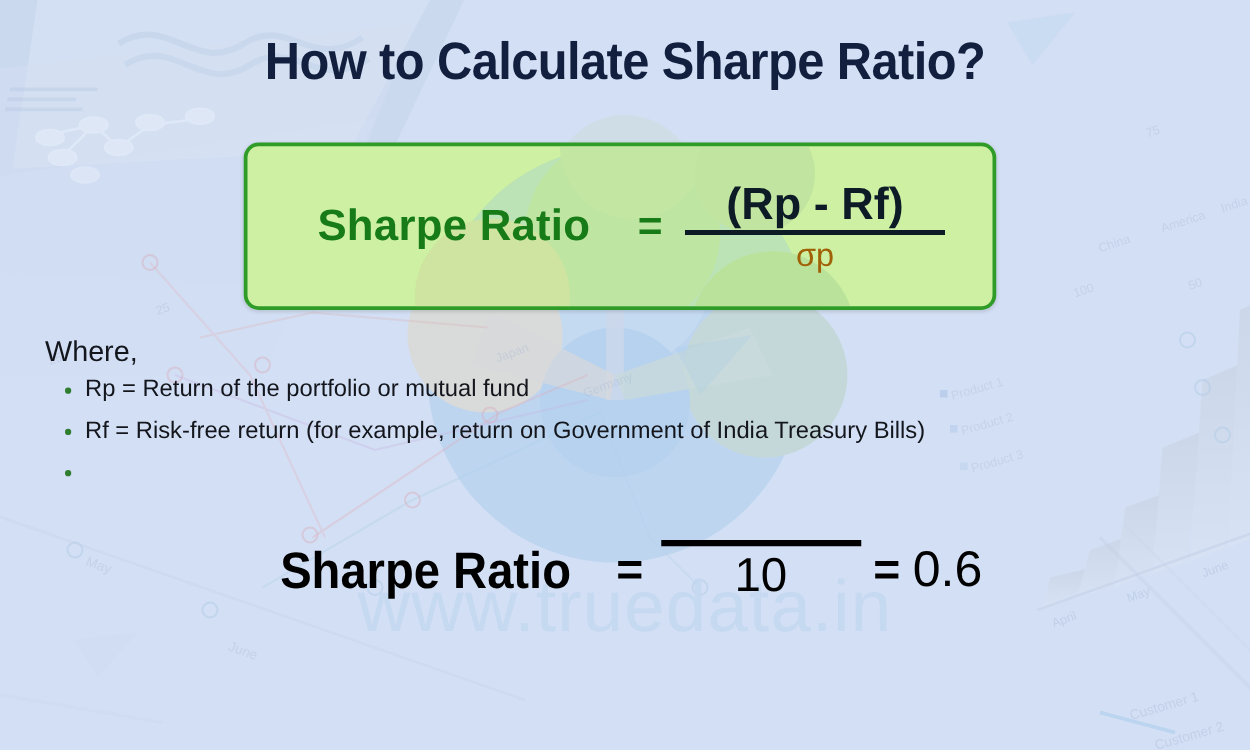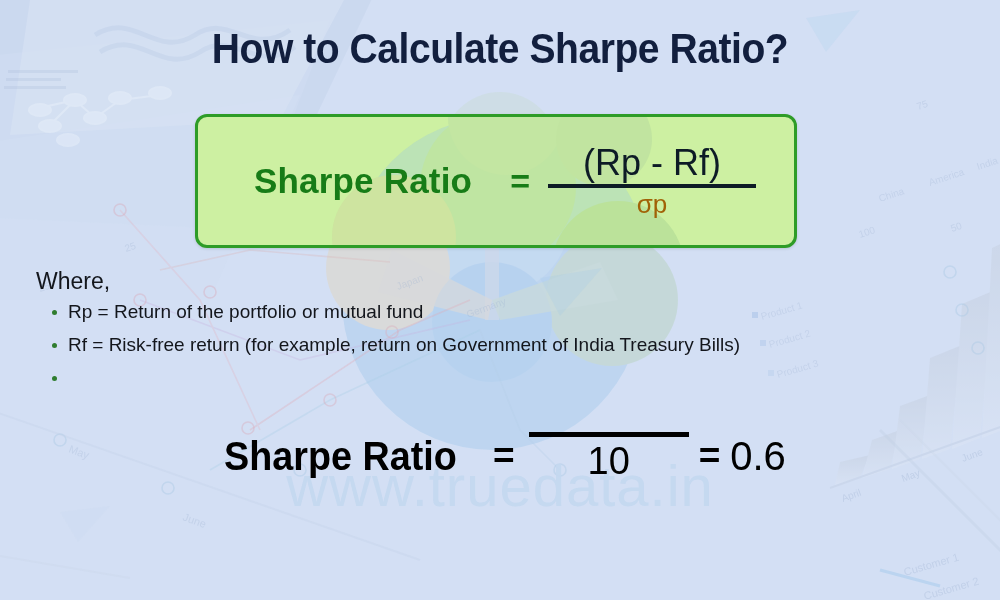--- a/index.html
+++ b/index.html
@@ -105,21 +105,21 @@
   }
   .frac {
     display: inline-flex;
     flex-direction: column;
     align-items: center;
     line-height: 1;
   }
   .frac .num {
     font-family: "Liberation Sans", sans-serif;
     font-size: 36px;
-    font-weight: 400;
+    font-weight: 700;
     color: #0d1b26;
     padding: 0 10px 3px 10px;
     white-space: nowrap;
   }
   .frac .bar {
     width: 100%;
     min-width: 208px;
     height: 4px;
     background: #0d1b26;
   }

